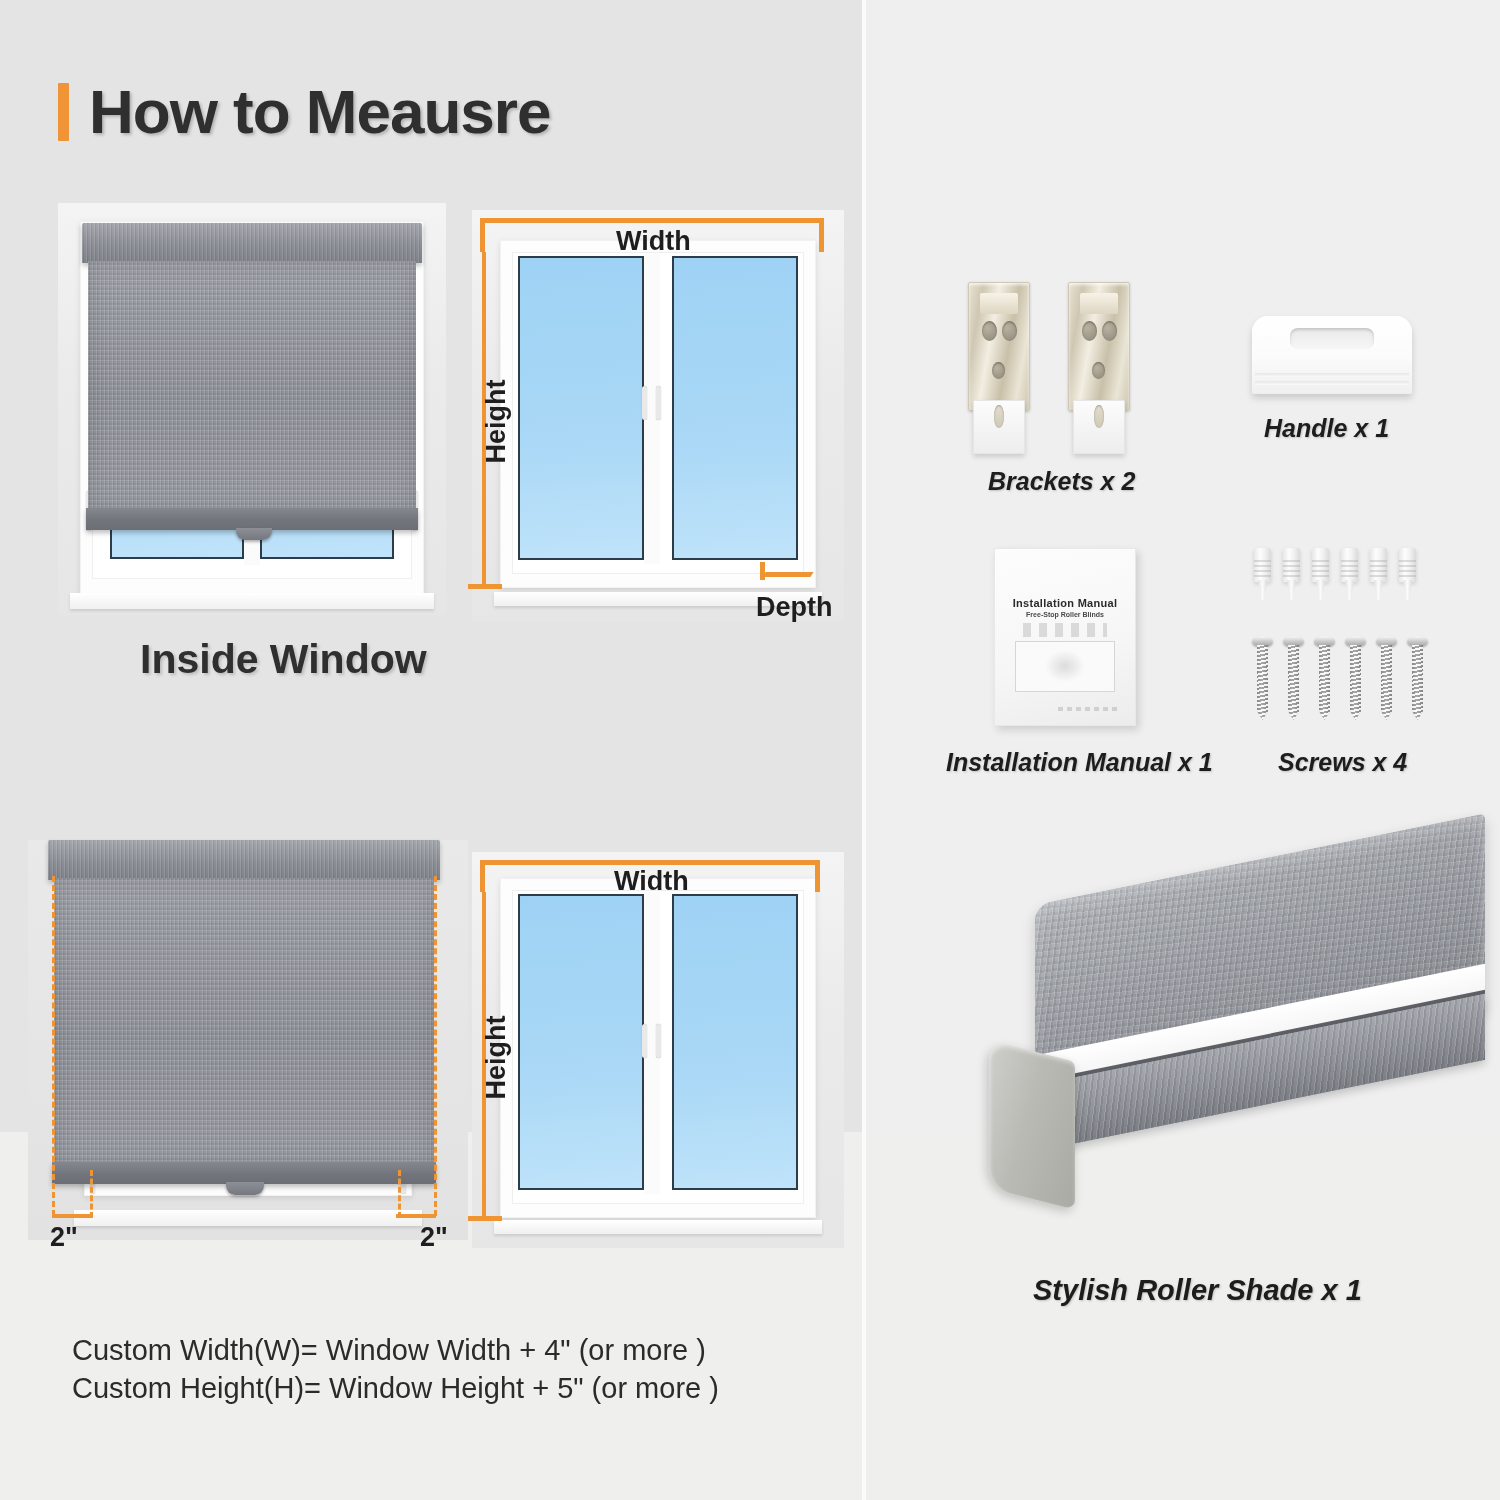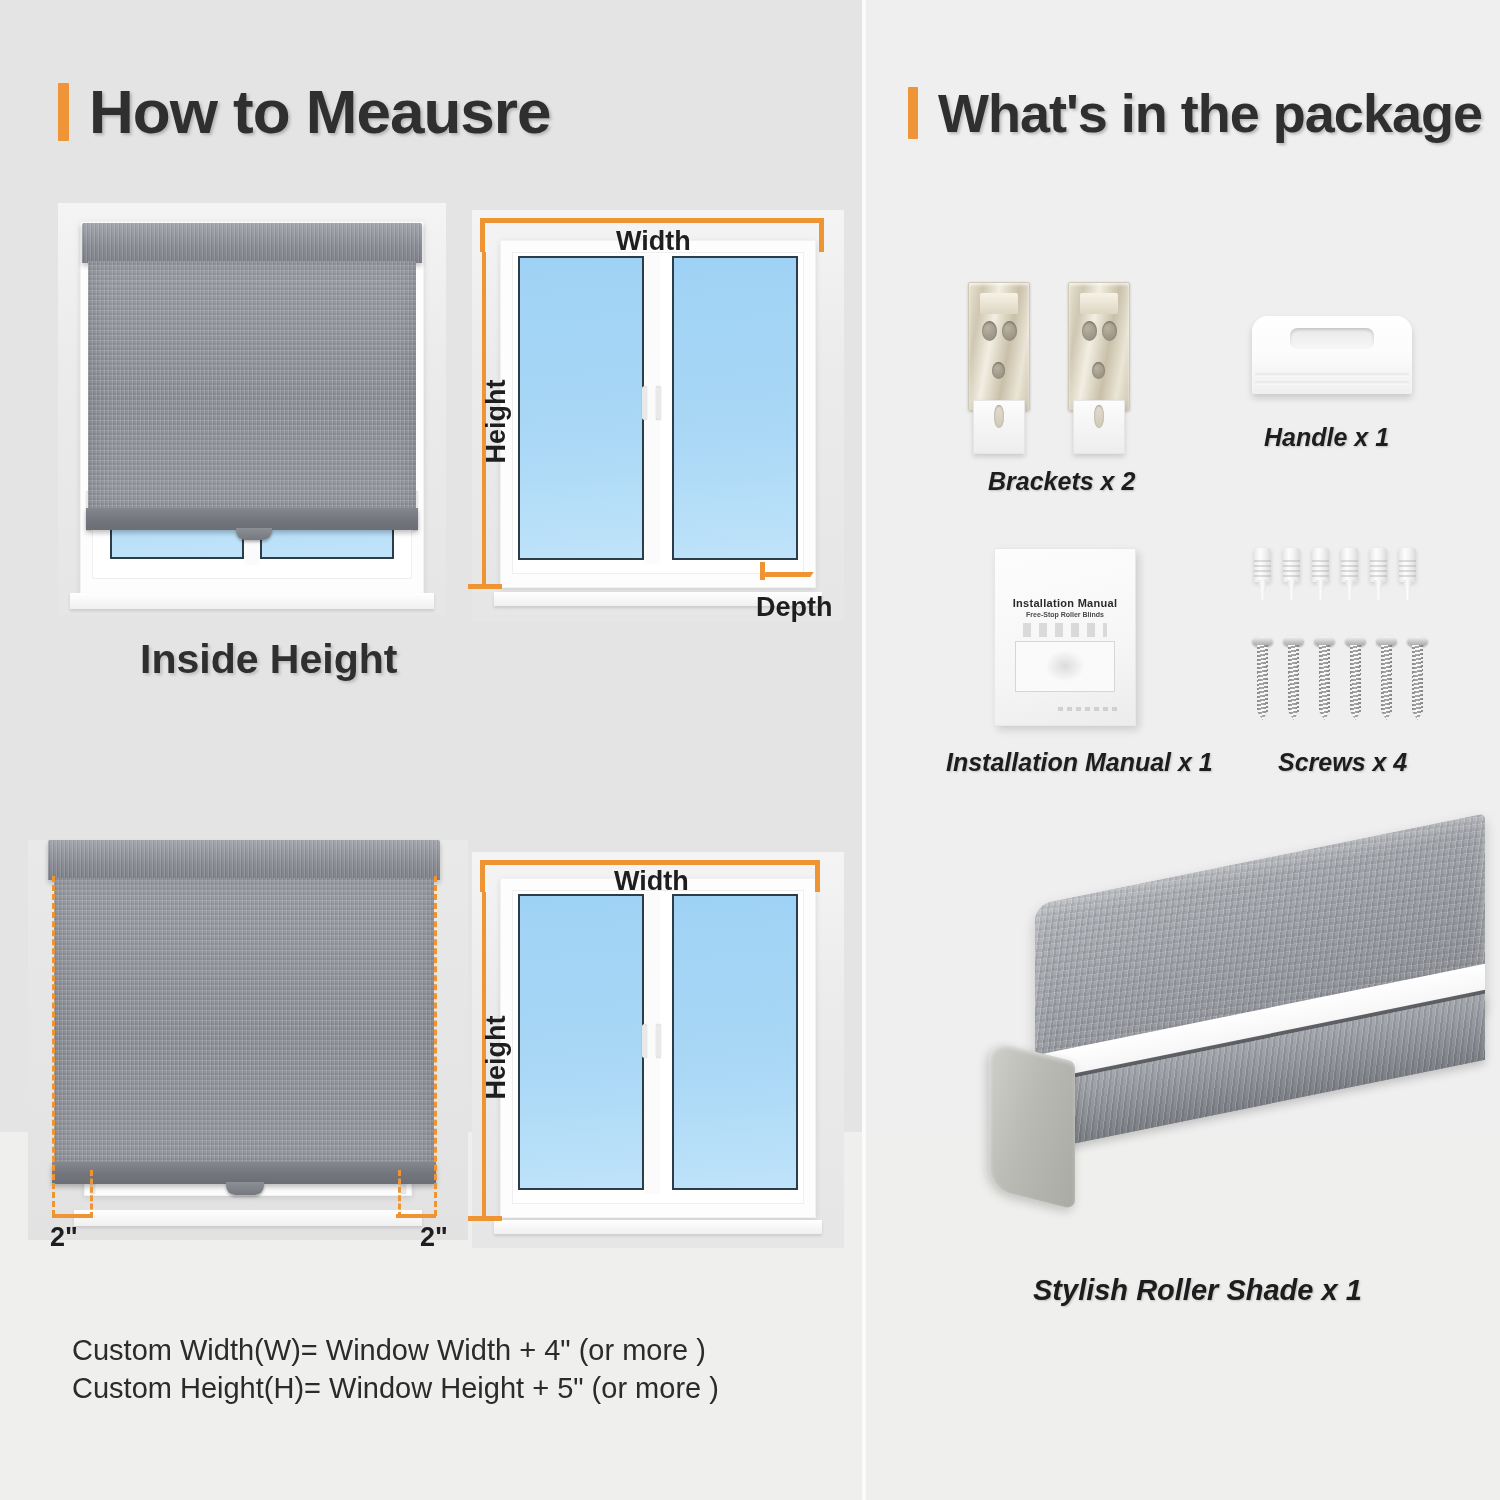--- a/index.html
+++ b/index.html
@@ -217,21 +217,21 @@
 
       <div class="dim-line" style="left:10px;top:42px;width:4px;height:336px;"></div>
       <div class="dim-cap" style="left:-4px;top:374px;width:34px;height:5px;"></div>
       <div class="dim-label vert" style="left:-18px;top:196px;">Height</div>
 
       <div class="dim-cap" style="left:292px;top:362px;width:48px;height:5px;transform:skewX(-34deg);"></div>
       <div class="dim-cap" style="left:288px;top:352px;width:5px;height:18px;"></div>
       <div class="dim-label" style="left:284px;top:382px;">Depth</div>
     </div>
 
-    <div class="mount-title" style="left:140px;top:636px;">Inside Height</div>
+    <div class="mount-title" style="left:140px;top:636px;">Inside Window</div>
 
     <div class="shade-illus" style="left:28px;top:840px;width:440px;height:400px;">
       <div class="wall-recess" style="background:linear-gradient(180deg,#e9e9e9,#e2e2e2);"></div>
 
       <div class="win-outer" style="left:56px;top:56px;right:56px;bottom:44px;"></div>
       <div class="win-inner" style="left:66px;top:66px;right:66px;bottom:56px;"></div>
       <div class="glass" style="left:80px;top:78px;width:120px;bottom:76px;"></div>
       <div class="glass" style="right:80px;top:78px;width:120px;bottom:76px;"></div>
       <div class="handle-bar" style="left:62px;top:320px;height:34px;"></div>
       <div class="handle-bar" style="right:62px;top:320px;height:34px;"></div>
@@ -276,24 +276,20 @@
       <div>Custom Width(W)= Window Width + 4" (or more )</div>
       <div>Custom Height(H)= Window Height + 5" (or more )</div>
     </div>
   </div>
 
   <div id="divider"></div>
 
   <div class="panel" id="right-panel">
   </div>
 
-  <div class="heading" id="heading-right">
-    <span class="accent-bar"></span>
-    <span class="heading-text">What's in the package</span>
-  </div>
 
   <div style="position:absolute;left:968px;top:282px;width:62px;height:172px;" class="bracket">
     <div class="metal">
       <div class="hole" style="left:22%;top:30%;width:15px;height:20px;"></div>
       <div class="hole" style="left:55%;top:30%;width:15px;height:20px;"></div>
       <div class="hole" style="left:38%;top:62%;width:13px;height:17px;"></div>
     </div>
     <div class="plastic">
       <div class="slot"></div>
     </div>
@@ -308,21 +304,21 @@
       <div class="slot"></div>
     </div>
   </div>
   <div class="pkg-label" style="left:988px;top:467px;">Brackets x 2</div>
 
   <div class="handle-part" style="left:1252px;top:316px;width:160px;height:78px;">
     <div class="grip"></div>
     <div class="ridge" style="bottom:17px;"></div>
     <div class="ridge" style="bottom:9px;"></div>
   </div>
-  <div class="pkg-label" style="left:1264px;top:414px;margin-top:9px;">Handle x 1</div>
+  <div class="pkg-label" style="left:1264px;top:414px;">Handle x 1</div>
 
   <div class="manual" style="left:994px;top:548px;width:140px;height:176px;">
     <div class="m-title">Installation Manual</div>
     <div class="m-sub">Free-Stop Roller Blinds</div>
     <div class="m-icons"></div>
     <div class="m-box"></div>
     <div class="m-foot"></div>
   </div>
   <div class="pkg-label" style="left:946px;top:748px;">Installation Manual x 1</div>
 

